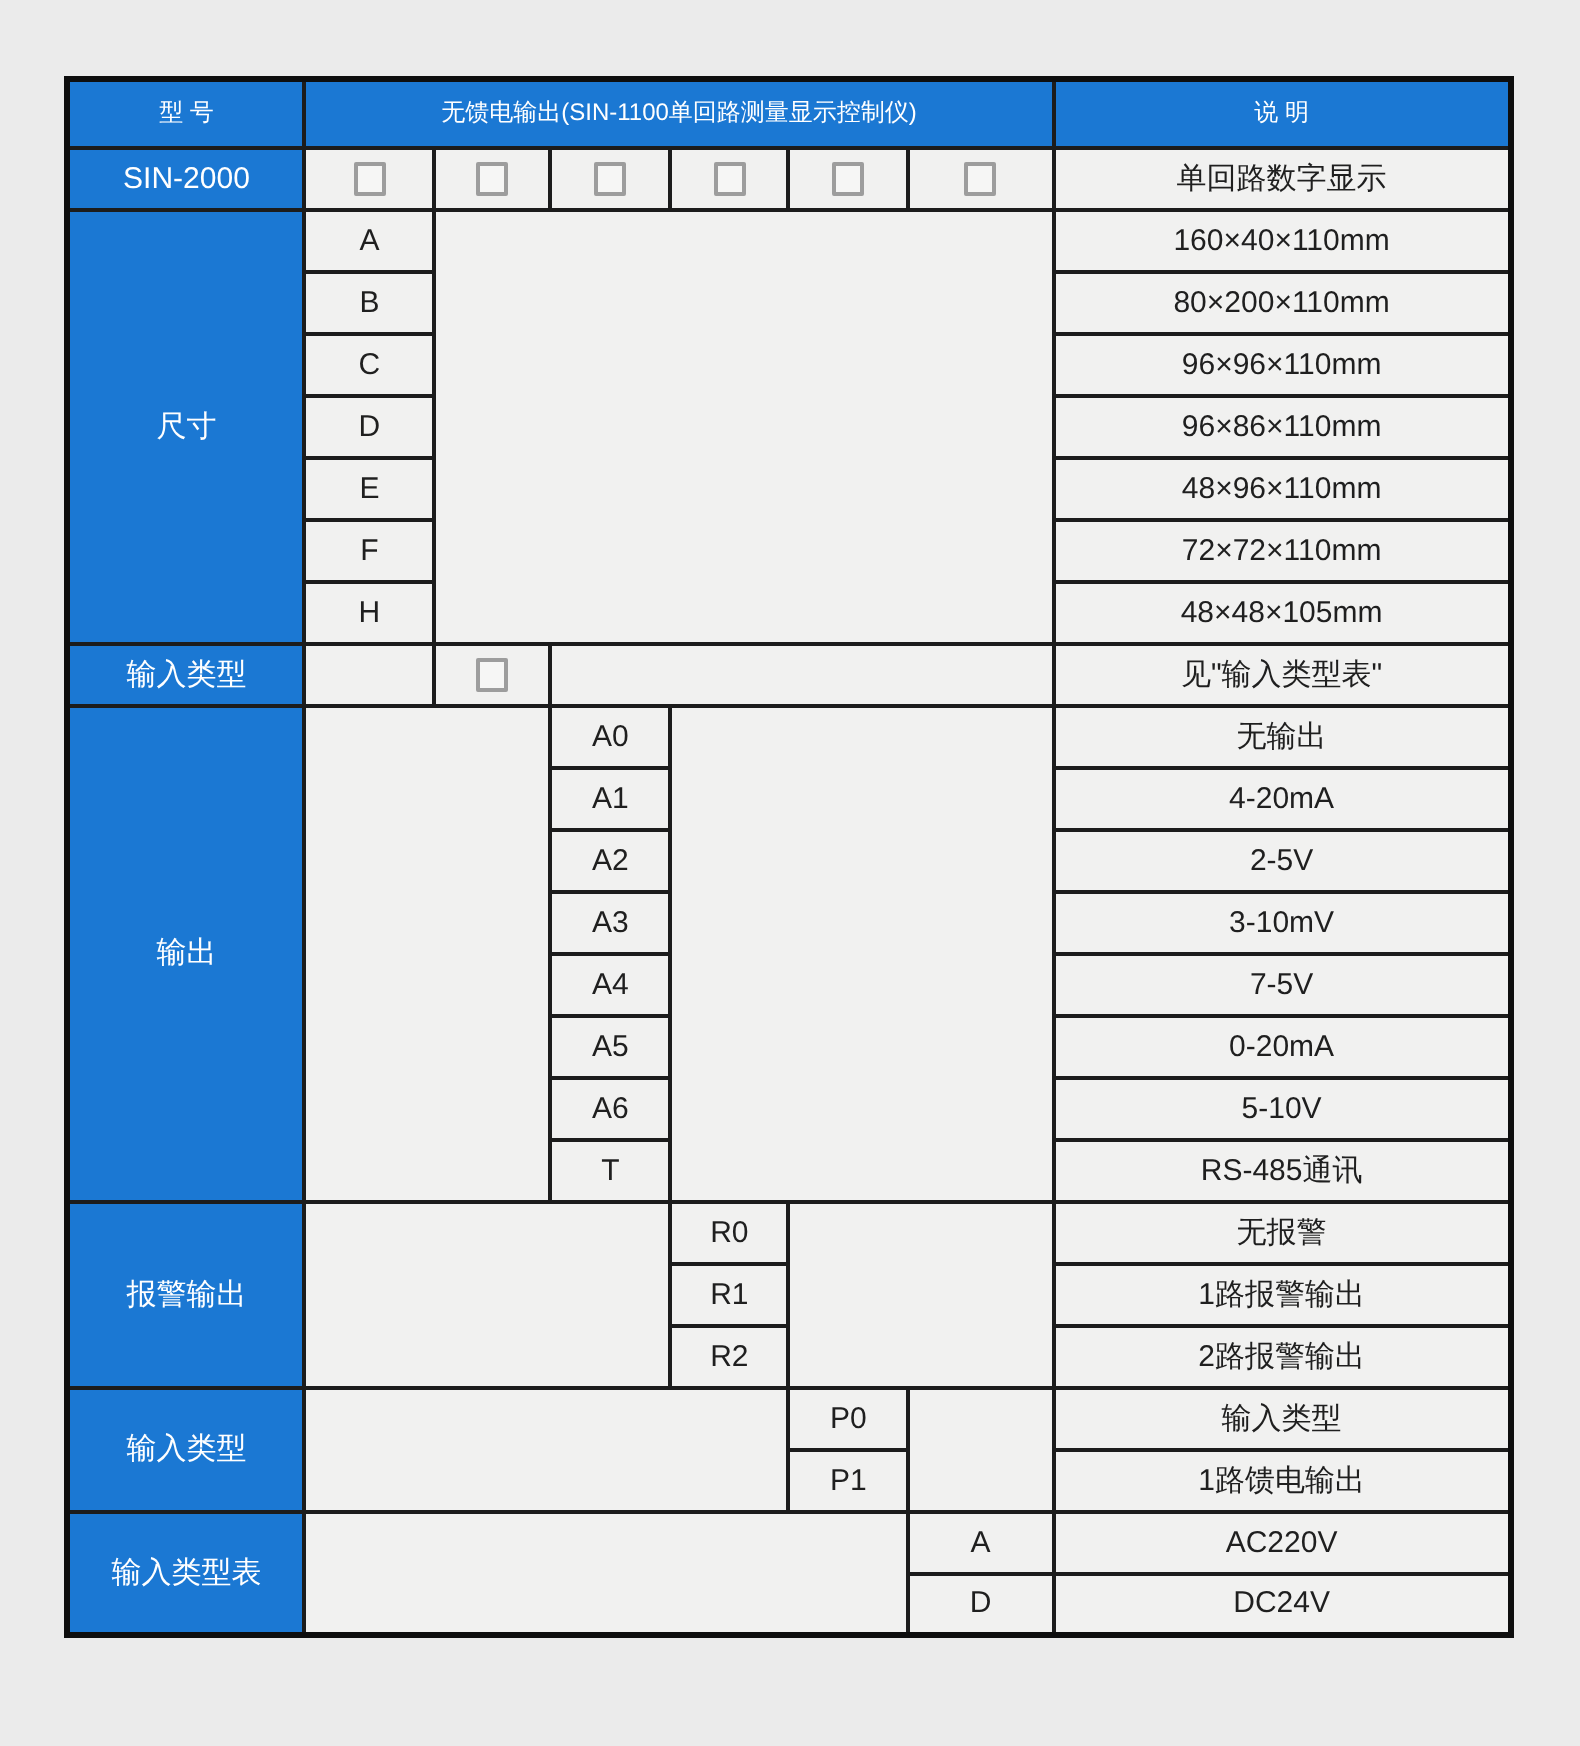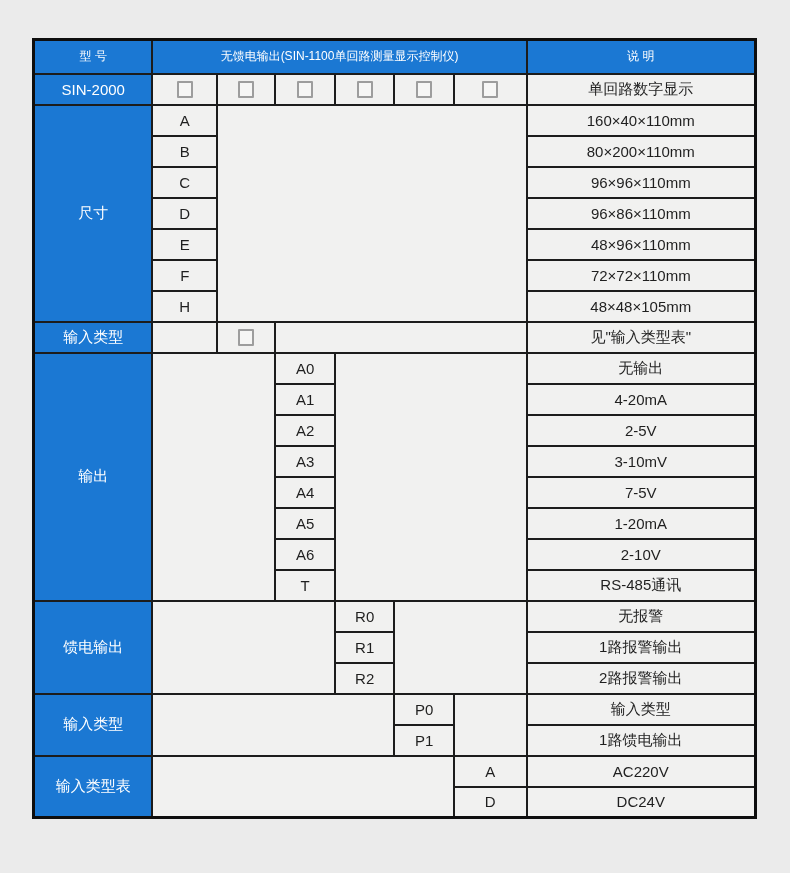--- a/index.html
+++ b/index.html
@@ -154,33 +154,33 @@
     <tr>
       <td class="code-cell">A3</td>
       <td>3-10mV</td>
     </tr>
     <tr>
       <td class="code-cell">A4</td>
       <td>7-5V</td>
     </tr>
     <tr>
       <td class="code-cell">A5</td>
-      <td>1-20mA</td>
+      <td>0-20mA</td>
     </tr>
     <tr>
       <td class="code-cell">A6</td>
-      <td>2-10V</td>
+      <td>5-10V</td>
     </tr>
     <tr>
       <td class="code-cell">T</td>
       <td>RS-485通讯</td>
     </tr>
 
     <tr>
-      <td class="blue-cell" rowspan="3">馈电输出</td>
+      <td class="blue-cell" rowspan="3">报警输出</td>
       <td rowspan="3" colspan="3"></td>
       <td class="code-cell">R0</td>
       <td rowspan="3" colspan="2"></td>
       <td>无报警</td>
     </tr>
     <tr>
       <td class="code-cell">R1</td>
       <td>1路报警输出</td>
     </tr>
     <tr>

